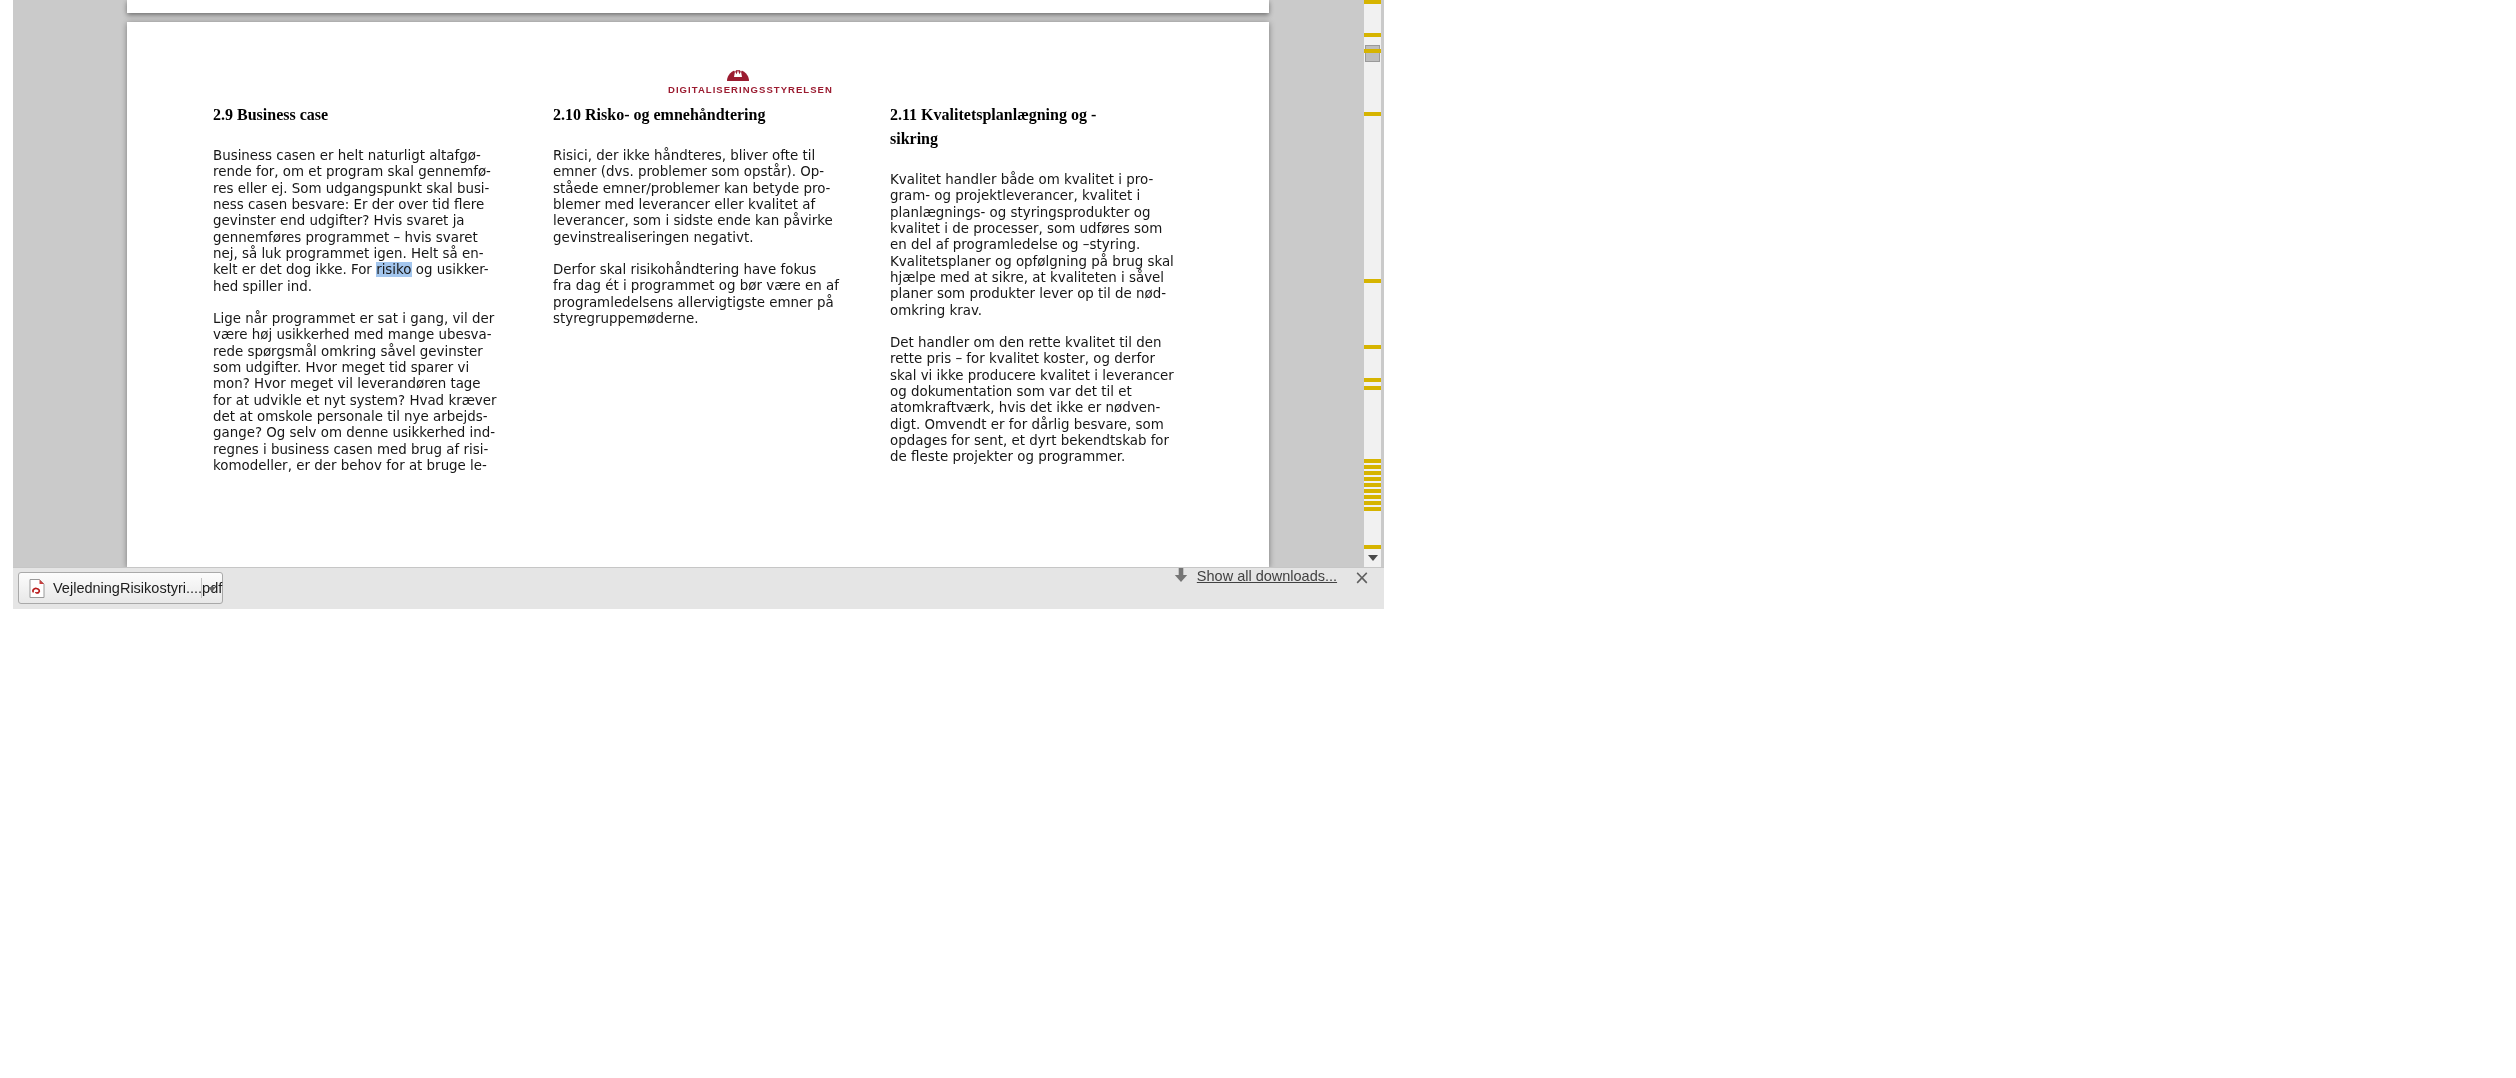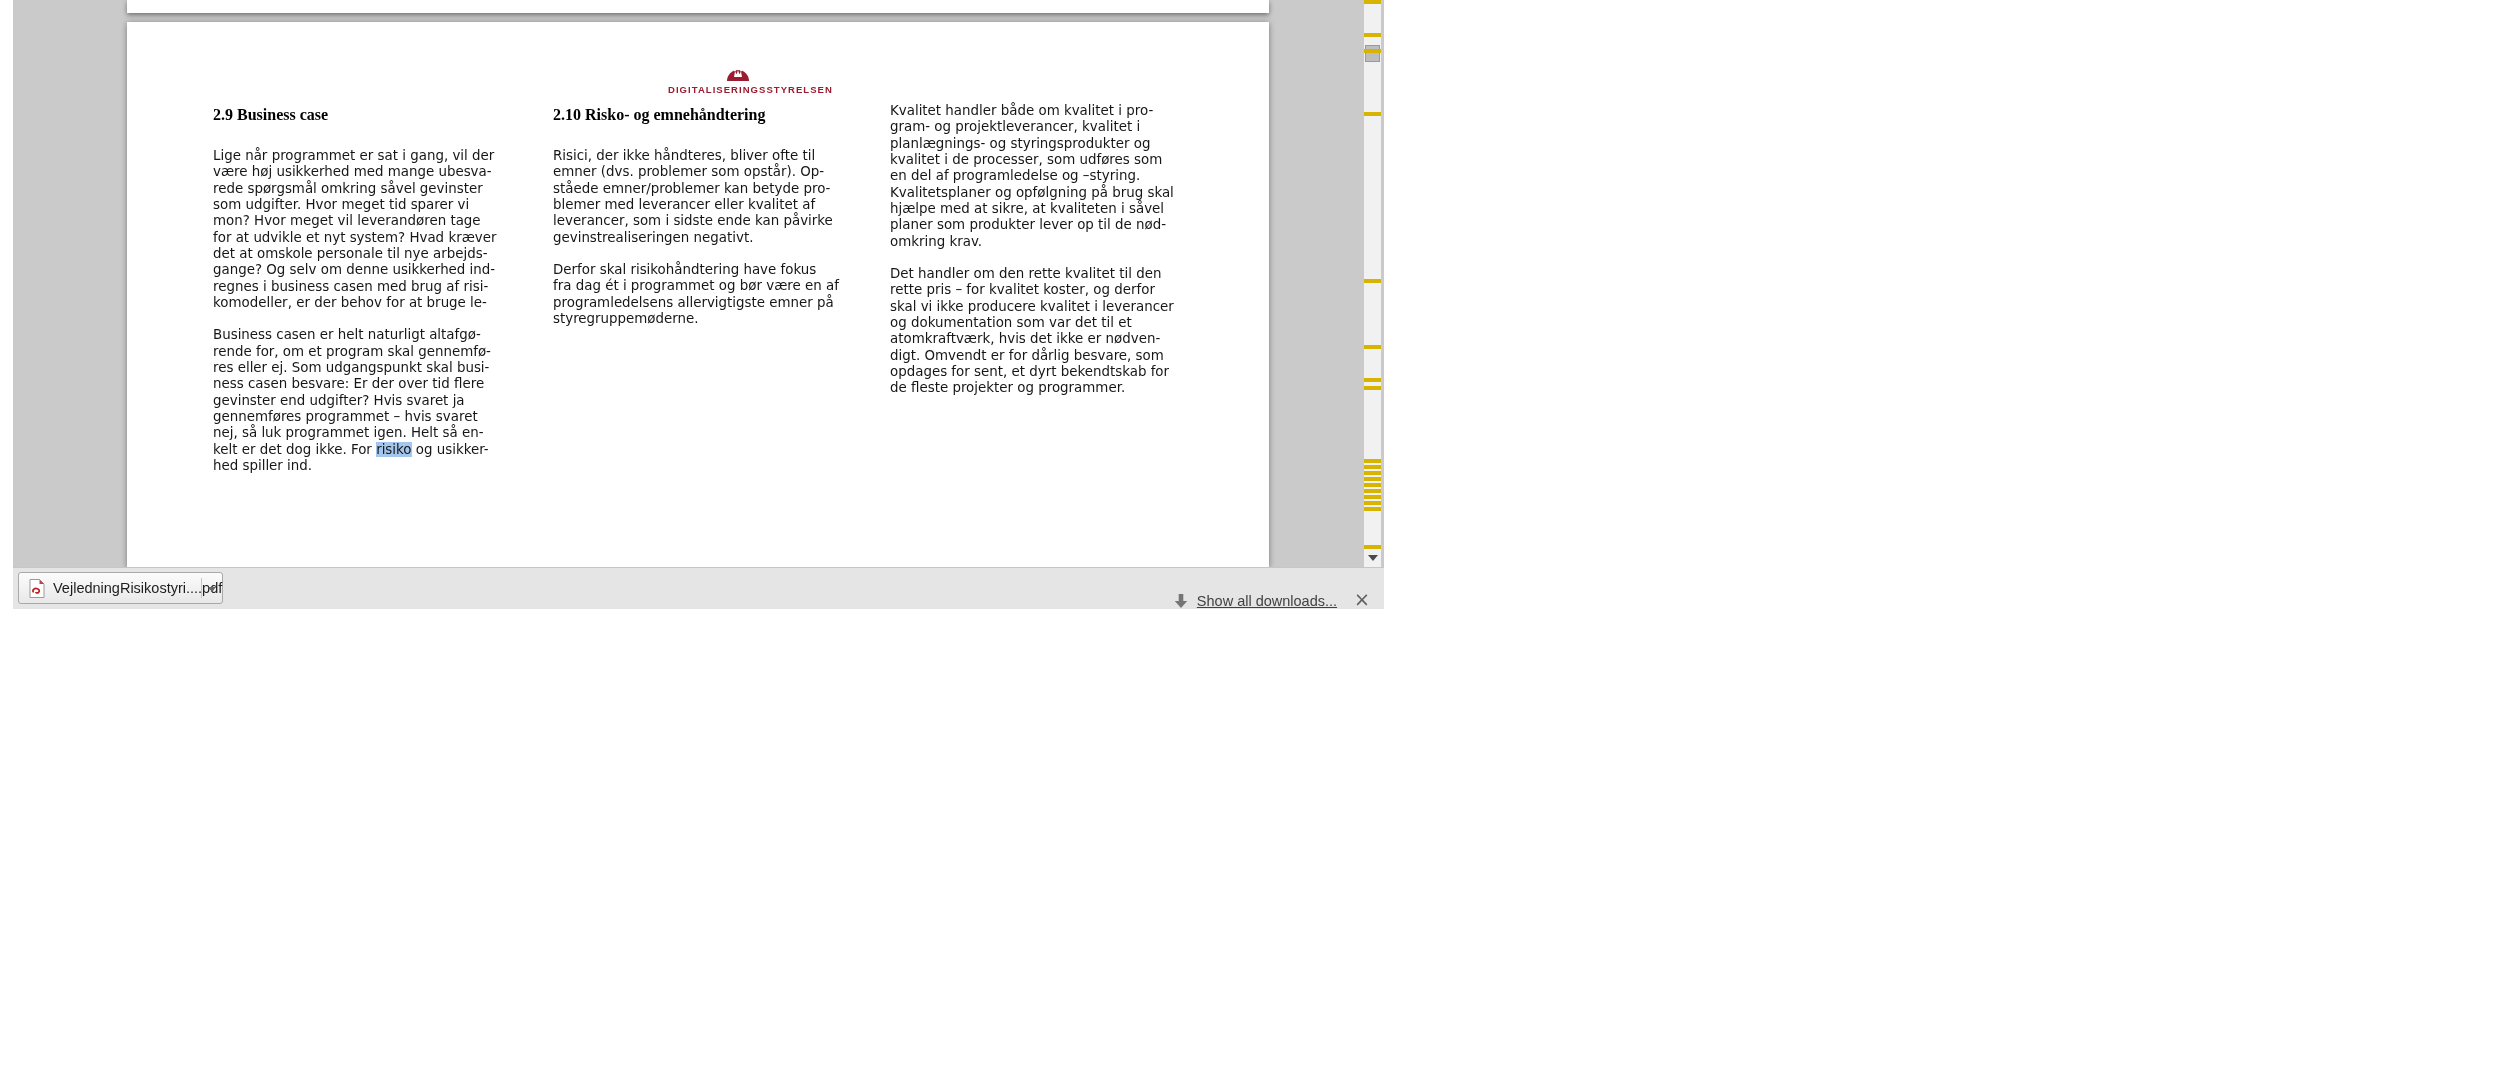--- a/index.html
+++ b/index.html
@@ -49,21 +49,21 @@
            border-top:1px solid #C6C6C6; box-sizing:border-box; }
   .dl-btn { position:absolute; left:5px; top:4px; width:205px; height:32px;
             background:linear-gradient(#FCFCFC,#E8E8E8); border:1px solid #A9A9A9;
             border-radius:3px; box-sizing:border-box; cursor:pointer; }
   .dl-btn svg { position:absolute; left:10px; top:6px; }
   .fname { position:absolute; left:34px; top:7px; font-size:14.5px; color:#1d1d1d; white-space:nowrap; }
   .dd-sep { position:absolute; right:20px; top:5px; bottom:5px; width:1px; background:#C4C4C4; }
   .dd { position:absolute; right:6px; top:14px; width:0; height:0;
         border-left:4px solid transparent; border-right:4px solid transparent;
         border-top:5px solid #666; }
-  .shelf-right { position:absolute; right:14px; top:0; height:41px; display:flex; align-items:flex-end; }
+  .shelf-right { position:absolute; right:14px; top:0; height:41px; display:flex; align-items:flex-start; }
   .dl-arrow { margin-right:9px; }
   .show-all { font-size:14.5px; color:#414141; text-decoration:underline; cursor:pointer; white-space:nowrap; }
   .close-btn { margin-left:17px; font-size:19px; line-height:1; color:#5f5f5f; cursor:pointer;
                font-family:"DejaVu Sans",sans-serif; }
 </style>
 </head>
 <body>
 
 <div class="canvas">
   <div class="window">
@@ -79,42 +79,42 @@
           <circle cx="11" cy="5.8" r="0.9" fill="#fff"></circle>
           <circle cx="14" cy="7.6" r="0.9" fill="#fff"></circle>
         </svg>
         <div class="logo-text">Digitaliseringsstyrelsen</div>
       </div>
       <div class="col col1">
           <div class="h">
             <div class="ln"><span>2.9 Business case</span></div>
           </div>
           <div class="p">
+            <div class="ln"><span>Business casen er helt naturligt altafgø-</span></div>
+            <div class="ln"><span>rende for, om et program skal gennemfø-</span></div>
+            <div class="ln"><span>res eller ej. Som udgangspunkt skal busi-</span></div>
+            <div class="ln"><span>ness casen besvare: Er der over tid flere</span></div>
+            <div class="ln"><span>gevinster end udgifter? Hvis svaret ja</span></div>
+            <div class="ln"><span>gennemføres programmet – hvis svaret</span></div>
+            <div class="ln"><span>nej, så luk programmet igen. Helt så en-</span></div>
+            <div class="ln"><span>kelt er det dog ikke. For </span><span class="hl">risiko</span><span> og usikker-</span></div>
+            <div class="ln"><span>hed spiller ind.</span></div>
+          </div>
+          <div class="p">
             <div class="ln"><span>Lige når programmet er sat i gang, vil der</span></div>
             <div class="ln"><span>være høj usikkerhed med mange ubesva-</span></div>
             <div class="ln"><span>rede spørgsmål omkring såvel gevinster</span></div>
             <div class="ln"><span>som udgifter. Hvor meget tid sparer vi</span></div>
             <div class="ln"><span>mon? Hvor meget vil leverandøren tage</span></div>
             <div class="ln"><span>for at udvikle et nyt system? Hvad kræver</span></div>
             <div class="ln"><span>det at omskole personale til nye arbejds-</span></div>
             <div class="ln"><span>gange? Og selv om denne usikkerhed ind-</span></div>
             <div class="ln"><span>regnes i business casen med brug af risi-</span></div>
             <div class="ln"><span>komodeller, er der behov for at bruge le-</span></div>
           </div>
-          <div class="p">
-            <div class="ln"><span>Business casen er helt naturligt altafgø-</span></div>
-            <div class="ln"><span>rende for, om et program skal gennemfø-</span></div>
-            <div class="ln"><span>res eller ej. Som udgangspunkt skal busi-</span></div>
-            <div class="ln"><span>ness casen besvare: Er der over tid flere</span></div>
-            <div class="ln"><span>gevinster end udgifter? Hvis svaret ja</span></div>
-            <div class="ln"><span>gennemføres programmet – hvis svaret</span></div>
-            <div class="ln"><span>nej, så luk programmet igen. Helt så en-</span></div>
-            <div class="ln"><span>kelt er det dog ikke. For </span><span class="hl">risiko</span><span> og usikker-</span></div>
-            <div class="ln"><span>hed spiller ind.</span></div>
-          </div>
         </div>
       <div class="col col2">
           <div class="h">
             <div class="ln"><span>2.10 Risko- og emnehåndtering</span></div>
           </div>
           <div class="p">
             <div class="ln"><span>Risici, der ikke håndteres, bliver ofte til</span></div>
             <div class="ln"><span>emner (dvs. problemer som opstår). Op-</span></div>
             <div class="ln"><span>ståede emner/problemer kan betyde pro-</span></div>
             <div class="ln"><span>blemer med leverancer eller kvalitet af</span></div>
@@ -122,20 +122,24 @@
             <div class="ln"><span>gevinstrealiseringen negativt.</span></div>
           </div>
           <div class="p">
             <div class="ln"><span>Derfor skal risikohåndtering have fokus</span></div>
             <div class="ln"><span>fra dag ét i programmet og bør være en af</span></div>
             <div class="ln"><span>programledelsens allervigtigste emner på</span></div>
             <div class="ln"><span>styregruppemøderne.</span></div>
           </div>
         </div>
       <div class="col col3">
+          <div class="h">
+            <div class="ln"><span>2.11 Kvalitetsplanlægning og -</span></div>
+            <div class="ln"><span>sikring</span></div>
+          </div>
           <div class="p">
             <div class="ln"><span>Kvalitet handler både om kvalitet i pro-</span></div>
             <div class="ln"><span>gram- og projektleverancer, kvalitet i</span></div>
             <div class="ln"><span>planlægnings- og styringsprodukter og</span></div>
             <div class="ln"><span>kvalitet i de processer, som udføres som</span></div>
             <div class="ln"><span>en del af programledelse og –styring.</span></div>
             <div class="ln"><span>Kvalitetsplaner og opfølgning på brug skal</span></div>
             <div class="ln"><span>hjælpe med at sikre, at kvaliteten i såvel</span></div>
             <div class="ln"><span>planer som produkter lever op til de nød-</span></div>
             <div class="ln"><span>omkring krav.</span></div>

